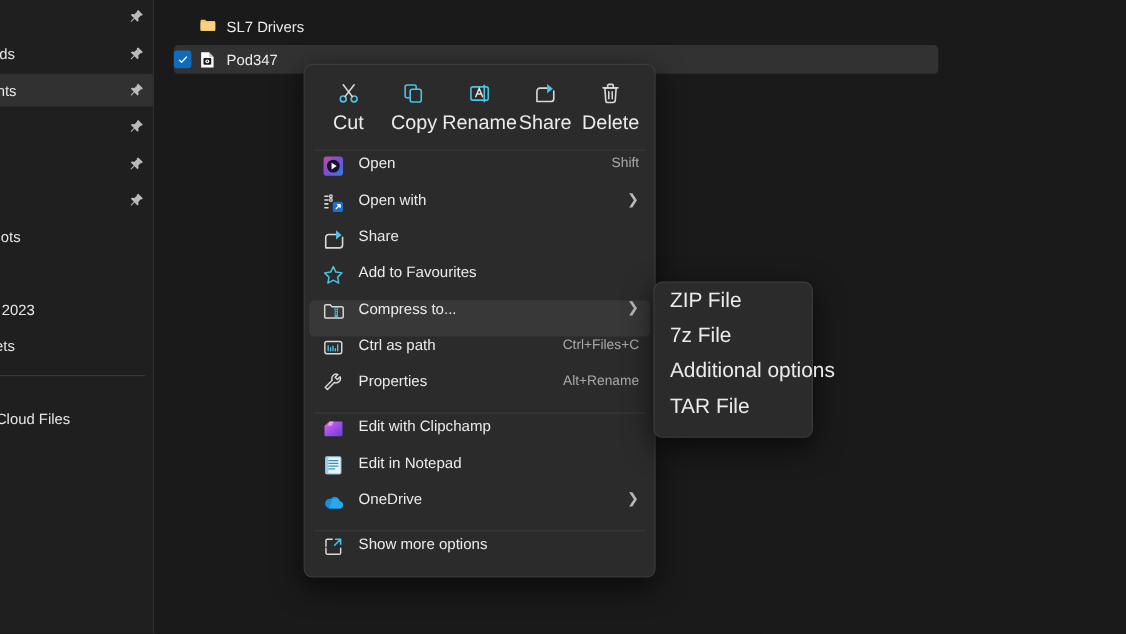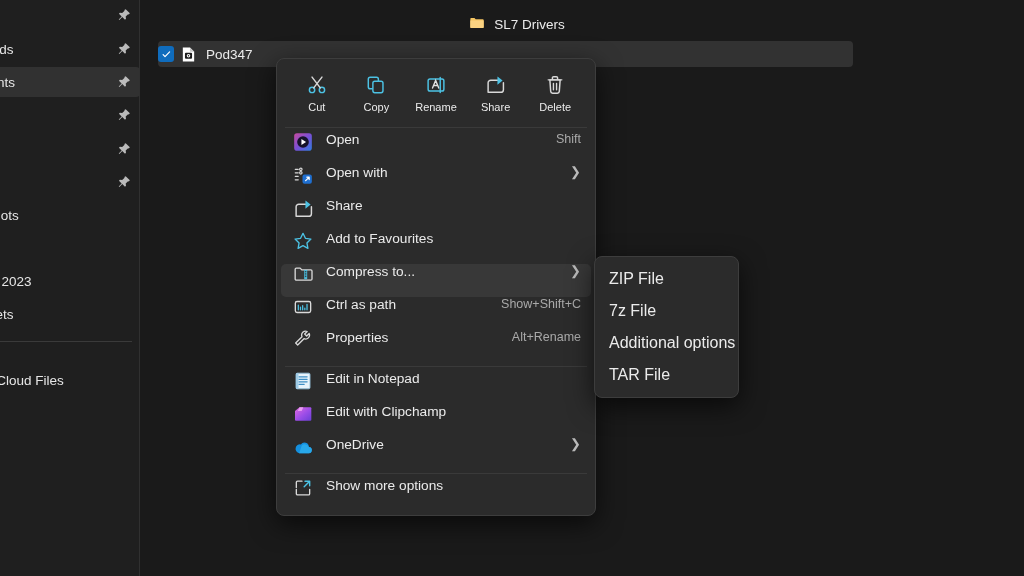--- a/index.html
+++ b/index.html
@@ -61,21 +61,21 @@
   }
   #ctxtoolbar {
     display: flex; justify-content: space-around; align-items: flex-start;
     padding: 8px 10px 9px 10px;
   }
   .tb-btn {
     width: 54px; display: flex; flex-direction: column; align-items: center;
     gap: 5px; border-radius: 5px; padding: 3px 0 2px 0;
   }
   .tb-ico { width: 22px; height: 22px; display: block; }
-  .tb-label { color: #ebebeb; font-size: 11px; }
+  .tb-label { color: #ebebeb; font-size: 18px; }
   .ctx-sep { height: 1px; background: #3a3a3a; margin: 3px 8px 4px 8px; }
 
   .mi {
     position: relative; display: flex; align-items: flex-start;
     height: 33px; margin: 0 4px; padding: 0 10px 0 12px;
     border-radius: 5px; color: #ebebeb; font-size: 13.7px;
   }
   .mi.hl { background: #383838; }
   .mi-ico { width: 20px; height: 20px; margin-right: 13px; flex: 0 0 auto; display:block; }
   .mi-label { flex: 1 1 auto; white-space: nowrap; }
@@ -85,23 +85,23 @@
   
   #submenu {
     position: absolute; left: 594px; top: 256px; width: 145px;
     background: #2b2b2b;
     border: 1px solid #3d3d3d;
     border-radius: 8px;
     box-shadow: 0 8px 26px rgba(0,0,0,.65);
     padding: 6px 0;
   }
   .sub-mi {
-    display: flex; align-items: center; height: 32px;
+    display: flex; height: 32px;
     margin: 0 4px; padding: 0 10px; border-radius: 5px;
-    color: #ebebeb; font-size: 16px; white-space: nowrap;
+    color: #ebebeb; font-size: 19px; white-space: nowrap;
   }
 </style>
 </head>
 <body>
 
 <div id="root">
 
   <div id="sidebar">
       <div class="nav-item" style="top: 0px;">
         <span class="nav-label">ktop</span>
@@ -157,21 +157,21 @@
       <div class="nav-item" style="top: 398px;">
         <span class="nav-label">s PC</span>
       </div>
       <div class="nav-item" style="top: 431px;">
         <span class="nav-label">work</span>
       </div>
       <div class="nav-sep" style="top: 341px;"></div>
     </div>
 
   <div id="filelist">
-      <div class="file-row" style="top: 11px; justify-content: center;">
+      <div class="file-row" style="top: 11px;">
         <span class="row-indent"></span>
         <span class="file-icon"><svg viewBox="0 0 24 24" width="18" height="16" xmlns="http://www.w3.org/2000/svg">
             <path d="M2 5.6c0-.7.5-1.2 1.2-1.2h5l1.8 1.9h10.8c.7 0 1.2.5 1.2 1.2v10.9c0 .7-.5 1.2-1.2 1.2H3.2c-.7 0-1.2-.5-1.2-1.2z" fill="#f5c563"></path>
             <path d="M2 8.3h20v10.1c0 .7-.5 1.2-1.2 1.2H3.2c-.7 0-1.2-.5-1.2-1.2z" fill="#fbd281"></path>
           </svg></span>
         <span class="file-name">SL7 Drivers</span>
       </div>
       <div class="file-row selected" style="top: 41px;">
         <span class="file-check">
           <svg viewBox="0 0 24 24" width="11" height="11" xmlns="http://www.w3.org/2000/svg">
@@ -282,56 +282,56 @@
             </svg></span>
           <span class="mi-label">Compress to...</span>
           <span class="mi-chev">❯</span>
         </div>
         <div class="mi">
           <span class="mi-ico"><svg viewBox="0 0 24 24" width="20" height="20" xmlns="http://www.w3.org/2000/svg">
               <rect x="2.8" y="5.4" width="18.4" height="13.2" rx="2" fill="none" stroke="#d9d9d9" stroke-width="1.6"></rect>
               <path d="M6.4 15.4V9.8M9 15.4v-3.2M11.6 15.4v-5M14.2 15.4v-2.2M16.8 15.4V8.8" stroke="#4cc2e4" stroke-width="1.5" stroke-linecap="round"></path>
             </svg></span>
           <span class="mi-label">Ctrl as path</span>
-          <span class="mi-accel">Show+Shift+C</span>
+          <span class="mi-accel">Ctrl+Files+C</span>
         </div>
         <div class="mi">
           <span class="mi-ico"><svg viewBox="0 0 24 24" width="20" height="20" xmlns="http://www.w3.org/2000/svg">
               <path d="M19.4 4.2a4.7 4.7 0 0 1-6.2 6.2L5.6 18l-2.4-2.4 7.6-7.6a4.7 4.7 0 0 1 6.2-6.2l-3 3 2.4 2.4z" fill="none" stroke="#d9d9d9" stroke-width="1.6" stroke-linejoin="round"></path>
             </svg></span>
           <span class="mi-label">Properties</span>
           <span class="mi-accel">Alt+Rename</span>
         </div>
       </div>
     <div class="ctx-sep"></div>
     <div id="ctxgroup2">
-        <div class="mi">
-          <span class="mi-ico"><svg viewBox="0 0 24 24" width="20" height="20" xmlns="http://www.w3.org/2000/svg">
-              <rect x="3.6" y="2.6" width="16.8" height="18.8" rx="1.6" fill="#e7f3fb" stroke="#8fbcd6" stroke-width="1.1"></rect>
-              <path d="M7 7h10M7 10h10M7 13h10M7 16h6.5" stroke="#3e8ec4" stroke-width="1.3" stroke-linecap="round"></path>
-              <rect x="3.6" y="2.6" width="3" height="18.8" fill="#9ecbe6"></rect>
-            </svg></span>
-          <span class="mi-label">Edit in Notepad</span>
-        </div>
         <div class="mi">
           <span class="mi-ico"><svg viewBox="0 0 24 24" width="20" height="20" xmlns="http://www.w3.org/2000/svg">
               <defs>
                 <linearGradient id="ccg" x1="0" y1="0" x2="1" y2="1">
                   <stop offset="0" stop-color="#e06ae0"></stop>
                   <stop offset=".55" stop-color="#9b4de8"></stop>
                   <stop offset="1" stop-color="#6a3fd6"></stop>
                 </linearGradient>
               </defs>
               <path d="M2.4 8.4l5.4-4.6h13a1.2 1.2 0 0 1 1.2 1.2v13.8a1.2 1.2 0 0 1-1.2 1.2H3.6a1.2 1.2 0 0 1-1.2-1.2z" fill="url(#ccg)"></path>
               <path d="M7.8 3.8l-2 4.6h4.6l2-4.6z" fill="#f0a8f5" opacity=".85"></path>
             </svg></span>
           <span class="mi-label">Edit with Clipchamp</span>
         </div>
         <div class="mi">
           <span class="mi-ico"><svg viewBox="0 0 24 24" width="20" height="20" xmlns="http://www.w3.org/2000/svg">
+              <rect x="3.6" y="2.6" width="16.8" height="18.8" rx="1.6" fill="#e7f3fb" stroke="#8fbcd6" stroke-width="1.1"></rect>
+              <path d="M7 7h10M7 10h10M7 13h10M7 16h6.5" stroke="#3e8ec4" stroke-width="1.3" stroke-linecap="round"></path>
+              <rect x="3.6" y="2.6" width="3" height="18.8" fill="#9ecbe6"></rect>
+            </svg></span>
+          <span class="mi-label">Edit in Notepad</span>
+        </div>
+        <div class="mi">
+          <span class="mi-ico"><svg viewBox="0 0 24 24" width="20" height="20" xmlns="http://www.w3.org/2000/svg">
               <path d="M7.4 19.4h11.2a3.7 3.7 0 0 0 .5-7.4 5.4 5.4 0 0 0-9.7-3.1 4.4 4.4 0 0 0-2 10.5z" fill="#1490df"></path>
               <path d="M7.4 19.4h11.2a3.7 3.7 0 0 0 .5-7.4 5.4 5.4 0 0 0-5-3.3c-1.4 0-2.7.6-3.6 1.5z" fill="#28a8ea"></path>
             </svg></span>
           <span class="mi-label">OneDrive</span>
           <span class="mi-chev">❯</span>
         </div>
       </div>
     <div class="ctx-sep"></div>
     <div id="ctxgroup3">
         <div class="mi">

